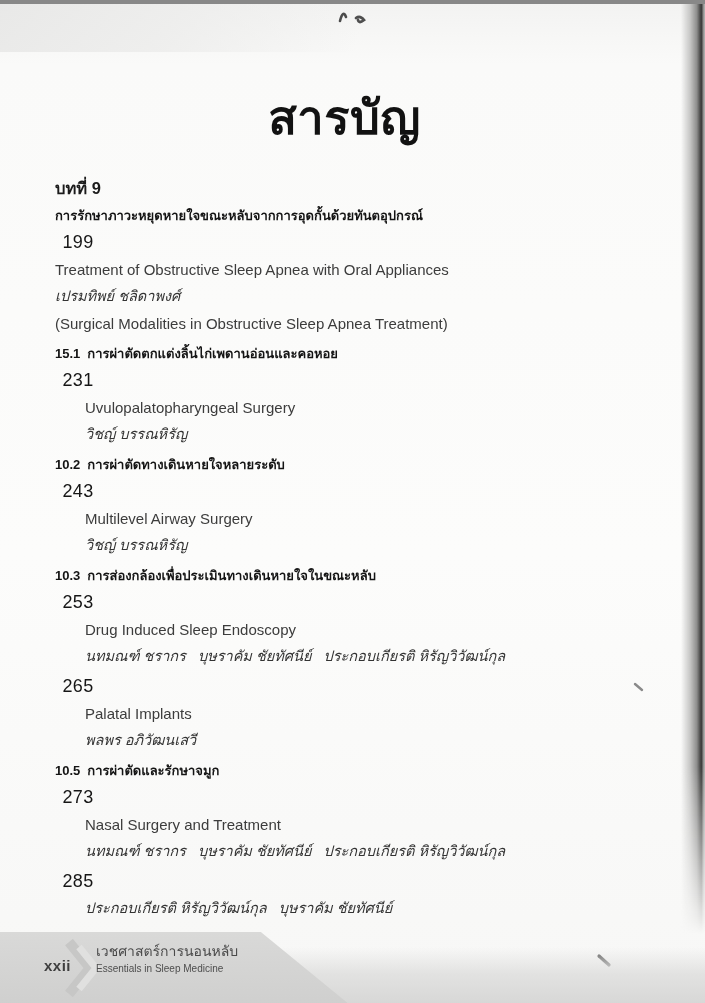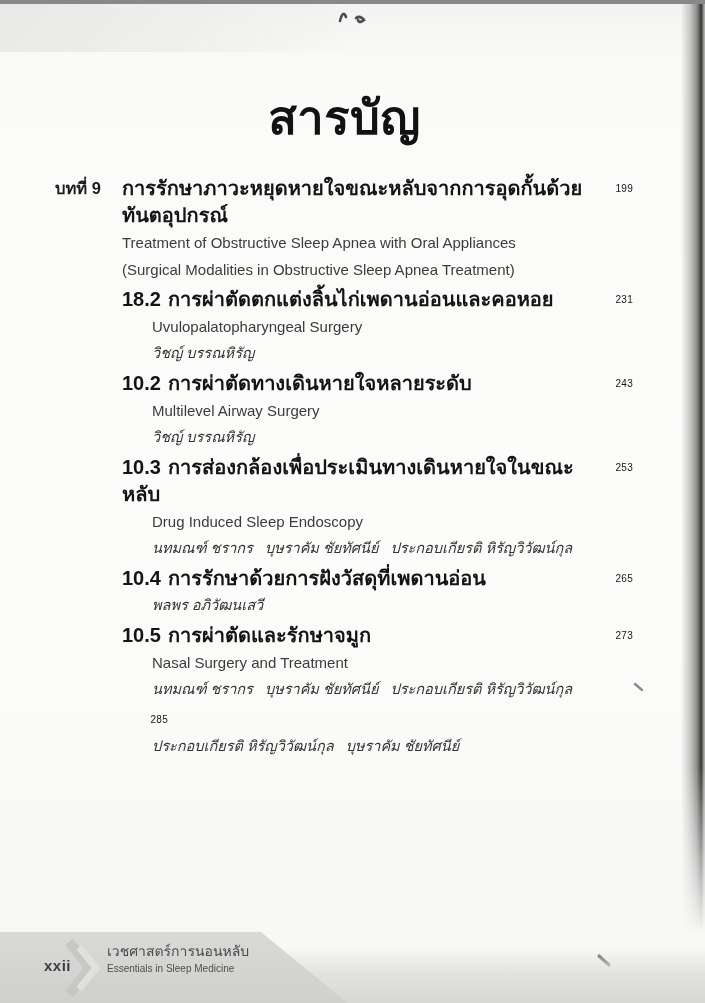--- a/index.html
+++ b/index.html
@@ -37,25 +37,25 @@
 
   
   .page-title{
     position:absolute;top:76px;left:0;right:16px;
     text-align:center;font-size:47px;font-weight:bold;color:#121212;
     letter-spacing:.5px;
   }
 
   
   .toc{position:absolute;left:55px;top:171px;width:578px;}
-  .row{display:flex;align-items:flex-start;line-height:27px;min-height:27px;}
+  .row{display:flex;align-items:flex-start;line-height:27px;min-height:27px;flex-direction:column;}
   .col-label{flex:none;width:67px;font-weight:bold;font-size:16.5px;color:#1b1b1b;}
   .col-main{flex:1;min-width:0;}
-  .col-page{flex:none;width:46px;text-align:right;font-size:10px;color:#161616;letter-spacing:.3px;}
-  .th-bold{font-weight:bold;font-size:20px;color:#141414;}
+  .col-page{flex:none;width:46px;text-align:center;font-size:18px;color:#161616;letter-spacing:.3px;}
+  .th-bold{font-weight:bold;font-size:13px;color:#141414;}
   .en{font-size:15px;color:#3c3c3c;}
   .author{font-size:14.5px;font-style:italic;color:#333;white-space:pre-wrap;}
   .ind{padding-left:30px;}
   .gap-lg{margin-top:8px;}
   .gap-sm{margin-top:3px;}
   .sec-num{margin-right:7px;}
 
   
   .footer-soft{
     position:absolute;left:0;bottom:0;width:705px;height:60px;
@@ -65,21 +65,21 @@
     position:absolute;left:0;bottom:0;width:705px;height:75px;
     background:linear-gradient(180deg,#d9d9d8 0%,#cfcfce 100%);
     clip-path:polygon(0 0,37% 0,50% 100%,0 100%);
   }
   .footer-content{position:absolute;left:0;bottom:0;width:705px;height:103px;}
   .footer-pagenum{
     position:absolute;left:44px;top:53px;
     font-size:15px;font-weight:bold;color:#3e3e3e;letter-spacing:.5px;
   }
   .footer-chevron{position:absolute;left:62px;top:35px;width:40px;height:58px;}
-  .footer-titles{position:absolute;left:107px;top:39px;line-height:17px;}
+  .footer-titles{position:absolute;left:96px;top:39px;line-height:17px;}
   .footer-title-th{font-size:14px;color:#4a4a4a;}
   .footer-title-en{font-size:10px;color:#4e4e4e;}
 </style>
 </head>
 <body>
 
 <div class="page">
 
   <div class="scan-top"></div>
   <div class="scan-right"></div>
@@ -103,30 +103,35 @@
     <div class="row">
       <span class="col-label">บทที่ 9</span>
       <span class="col-main th-bold">การรักษาภาวะหยุดหายใจขณะหลับจากการอุดกั้นด้วยทันตอุปกรณ์</span>
       <span class="col-page">199</span>
     </div>
     <div class="row">
       <span class="col-label"></span>
       <span class="col-main en">Treatment of Obstructive Sleep Apnea with Oral Appliances</span>
       <span class="col-page"></span>
     </div>
+    <div class="row">
+      <span class="col-label"></span>
+      <span class="col-main author">เปรมทิพย์ ชลิดาพงศ์</span>
+      <span class="col-page"></span>
+    </div>
 
     <div class="row">
       <span class="col-label"></span>
       <span class="col-main en">(Surgical Modalities in Obstructive Sleep Apnea Treatment)</span>
       <span class="col-page"></span>
     </div>
 
     <div class="row gap-sm">
       <span class="col-label"></span>
-      <span class="col-main th-bold"><span class="sec-num">18.2</span><span>การผ่าตัดตกแต่งลิ้นไก่เพดานอ่อนและคอหอย</span></span>
+      <span class="col-main th-bold"><span class="sec-num">15.1</span><span>การผ่าตัดตกแต่งลิ้นไก่เพดานอ่อนและคอหอย</span></span>
       <span class="col-page">231</span>
     </div>
     <div class="row">
       <span class="col-label"></span>
       <span class="col-main en ind">Uvulopalatopharyngeal Surgery</span>
       <span class="col-page"></span>
     </div>
     <div class="row">
       <span class="col-label"></span>
       <span class="col-main author ind">วิชญ์ บรรณหิรัญ</span>
@@ -160,22 +165,26 @@
       <span class="col-page"></span>
     </div>
     <div class="row">
       <span class="col-label"></span>
       <span class="col-main author ind">นทมณฑ์ ชรากร   บุษราคัม ชัยทัศนีย์   ประกอบเกียรติ หิรัญวิวัฒน์กุล</span>
       <span class="col-page"></span>
     </div>
 
     <div class="row gap-sm">
       <span class="col-label"></span>
-      <span class="col-main th-bold"><span class="sec-num">10.4</span><span>การรักษาด้วยการฝังวัสดุที่เพดานอ่อน</span></span>
       <span class="col-page">265</span>
+    </div>
+    <div class="row">
+      <span class="col-label"></span>
+      <span class="col-main en ind">Palatal Implants</span>
+      <span class="col-page"></span>
     </div>
     <div class="row">
       <span class="col-label"></span>
       <span class="col-main author ind">พลพร อภิวัฒนเสวี</span>
       <span class="col-page"></span>
     </div>
 
     <div class="row gap-sm">
       <span class="col-label"></span>
       <span class="col-main th-bold"><span class="sec-num">10.5</span><span>การผ่าตัดและรักษาจมูก</span></span>

